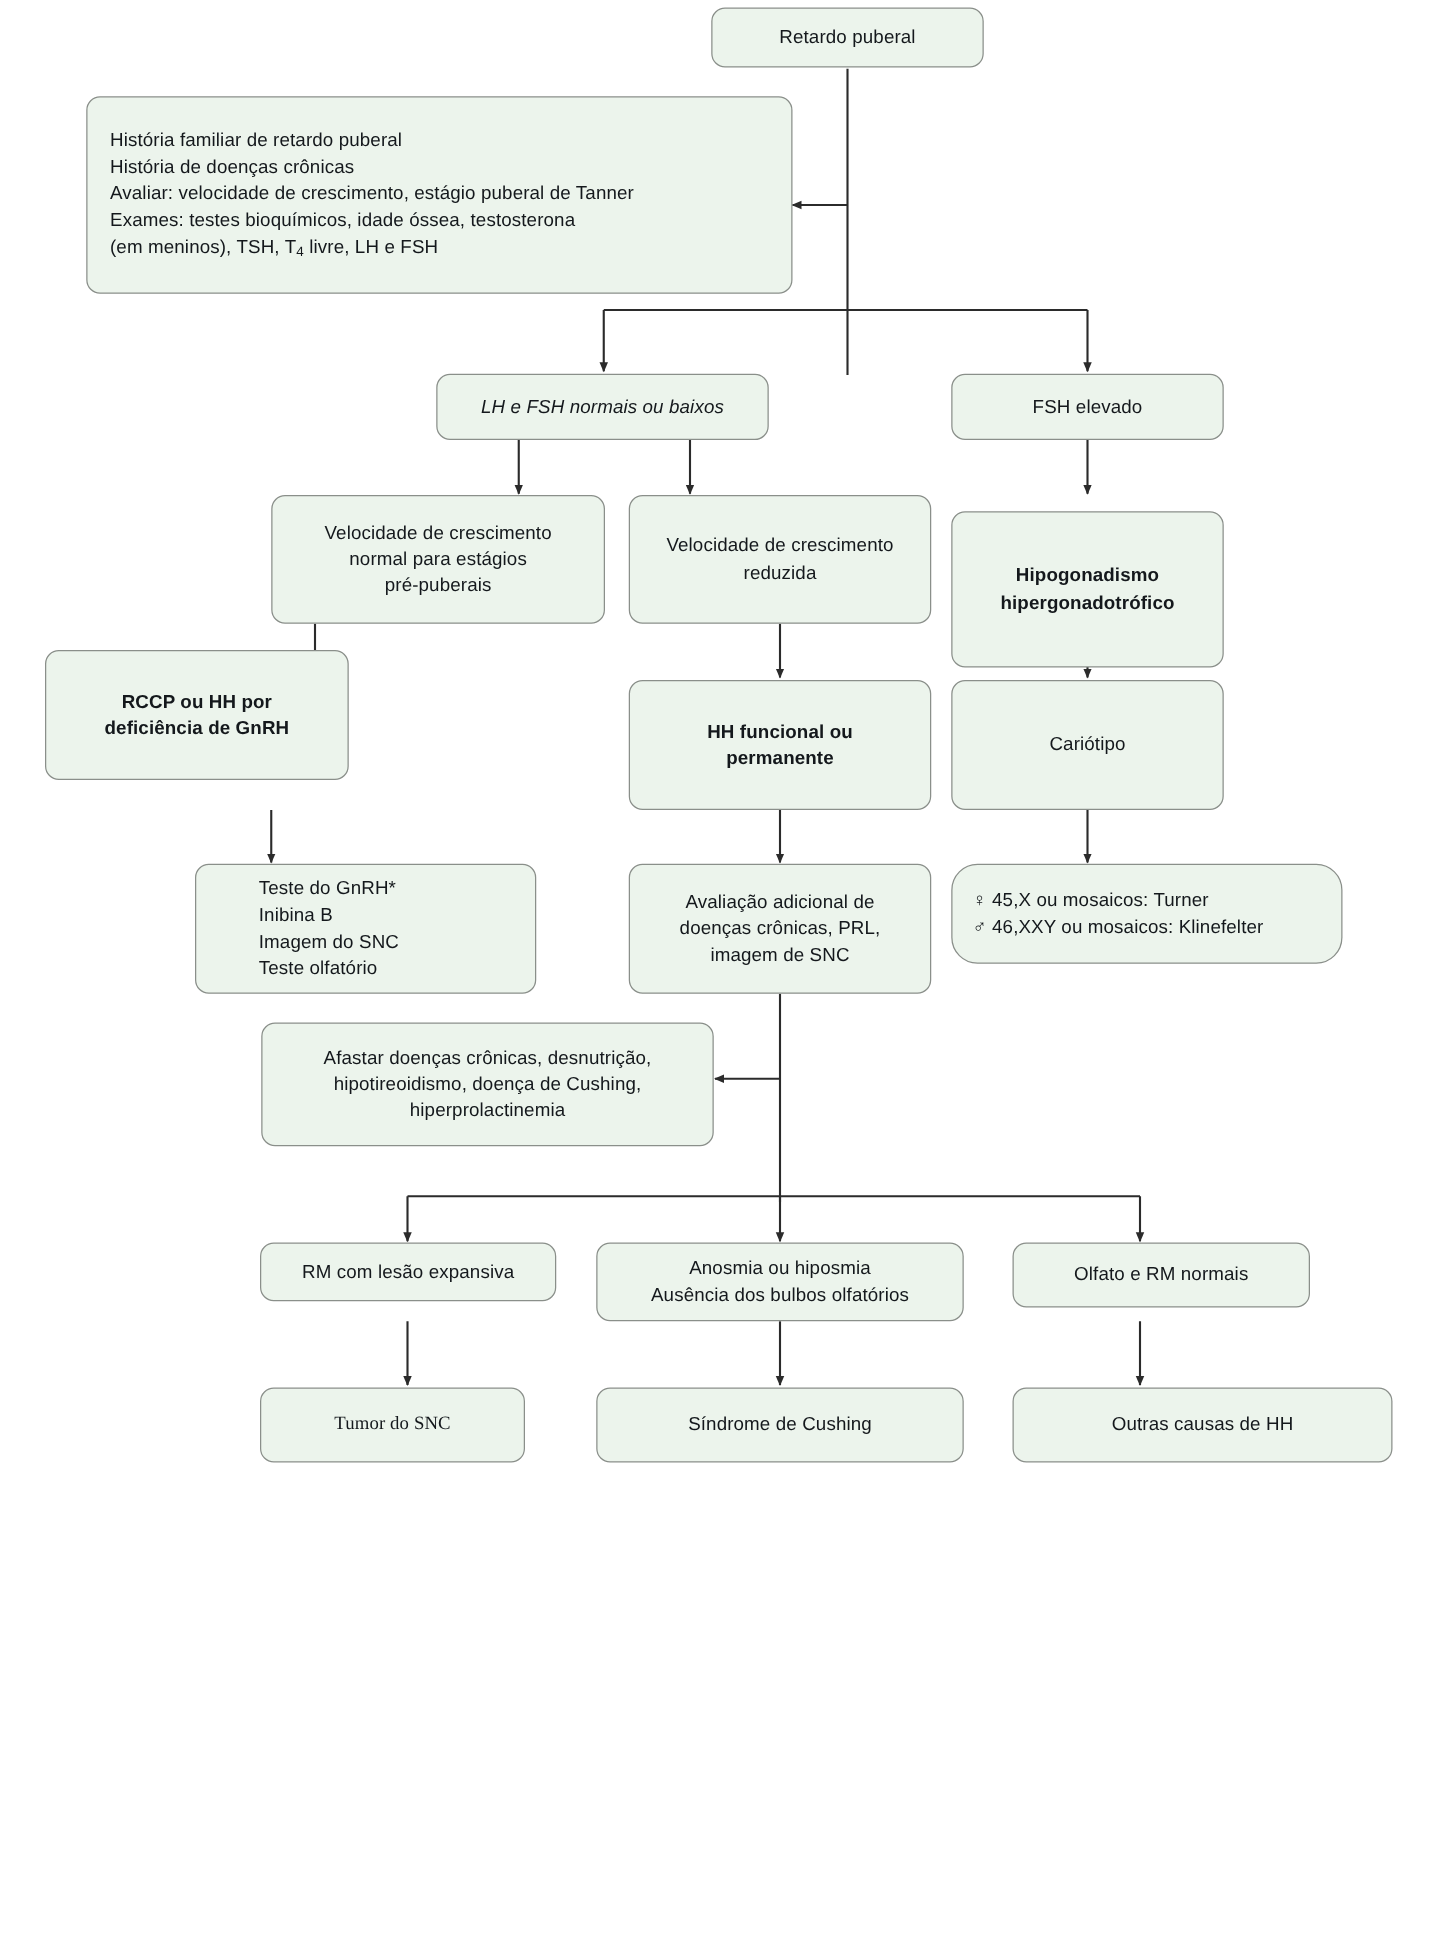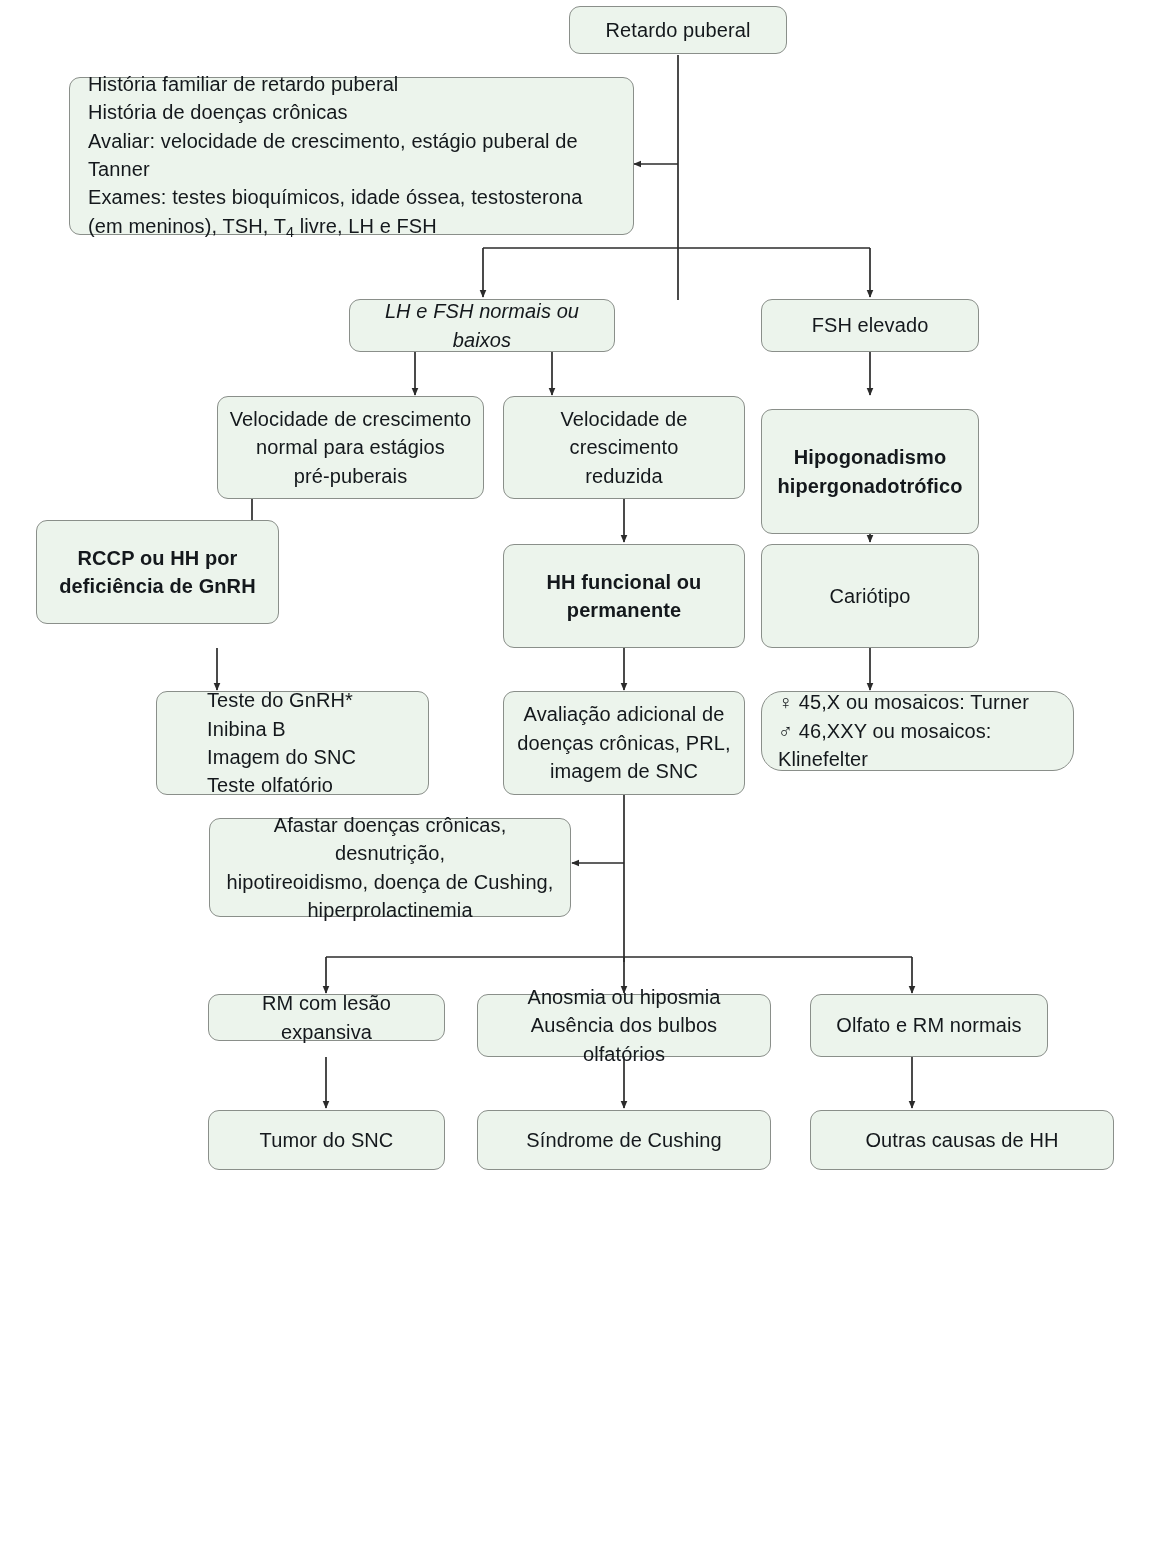--- a/index.html
+++ b/index.html
@@ -30,21 +30,21 @@
   .node {
     position: absolute;
     box-sizing: border-box;
     background: #ecf4ec;
     border: 1.4px solid #8a8f8a;
     border-radius: 11px;
     display: flex;
     align-items: center;
     justify-content: center;
     padding: 6px 10px;
-    font-size: 20px;
+    font-size: 15px;
     line-height: 1.42;
     color: #14181c;
     text-align: center;
     letter-spacing: 0.1px;
     z-index: 2;
   }
   .node.bold {
     font-weight: bold;
   }
   .node.left {
@@ -196,25 +196,25 @@
 
   <div class="node" style="left:208px; top:994px; width:237px; height:47px;">
     <span class="txt">RM com lesão expansiva</span>
   </div>
 
   <div class="node" style="left:477px; top:994px; width:294px; height:63px;">
     <span class="txt">Anosmia ou hiposmia
 Ausência dos bulbos olfatórios</span>
   </div>
 
-  <div class="node" style="left:810px; top:994px; width:238px; height:63px;">
+  <div class="node" style="left:810px; top:994px; width:238px; height:52px;">
     <span class="txt">Olfato e RM normais</span>
   </div>
 
-  <div class="node" style="left:208px; top:1110px; width:237px; height:60px;">
+  <div class="node" style="left:208px; top:1110px; width:212px; height:60px;font-family:Liberation Serif, serif;">
     <span class="txt">Tumor do SNC</span>
   </div>
 
   <div class="node" style="left:477px; top:1110px; width:294px; height:60px;">
     <span class="txt">Síndrome de Cushing</span>
   </div>
 
   <div class="node" style="left:810px; top:1110px; width:304px; height:60px;">
     <span class="txt">Outras causas de HH</span>
   </div>

